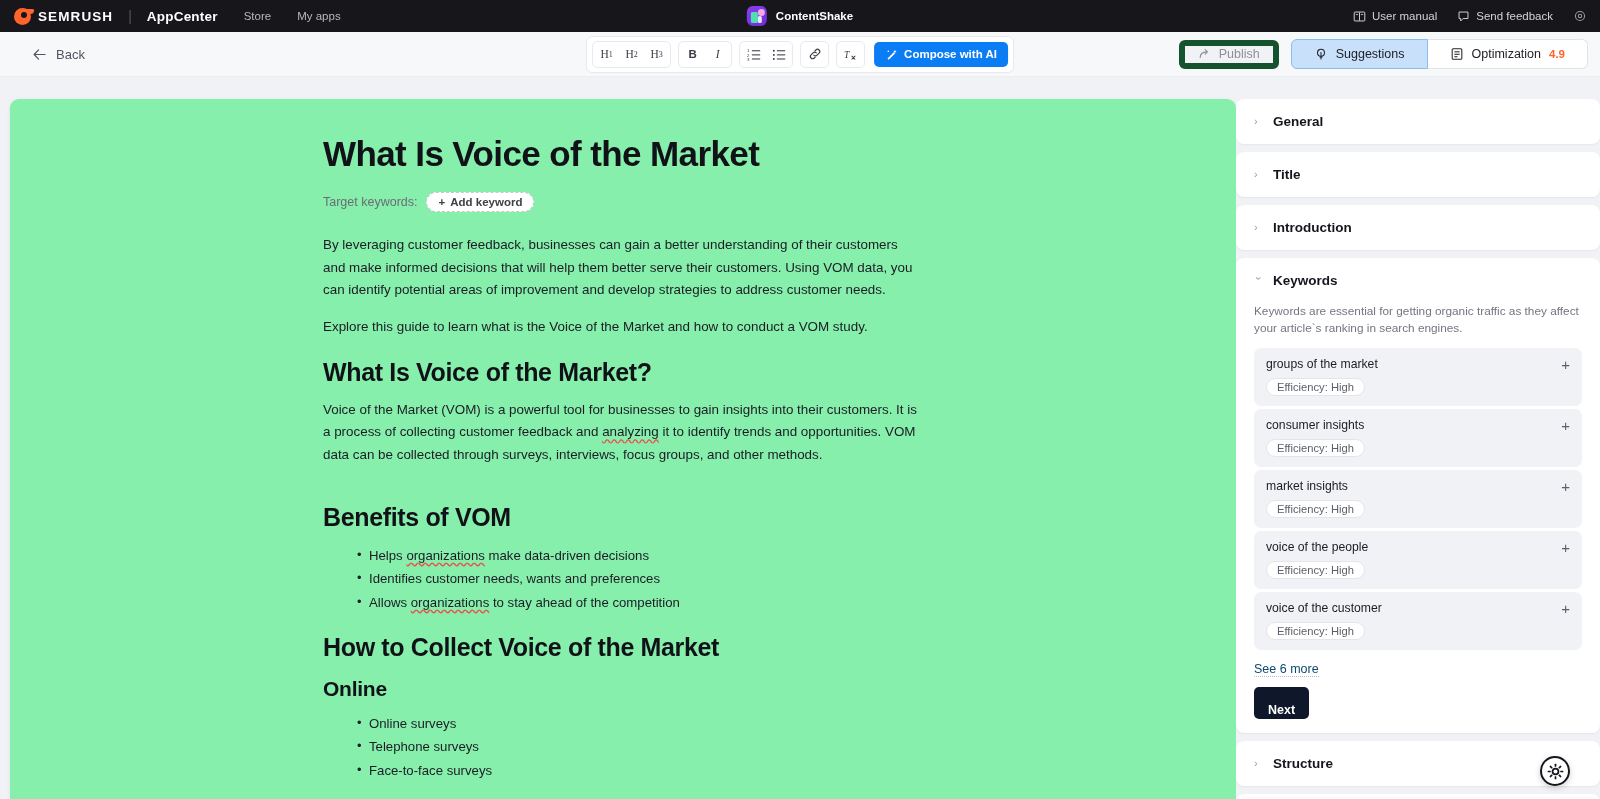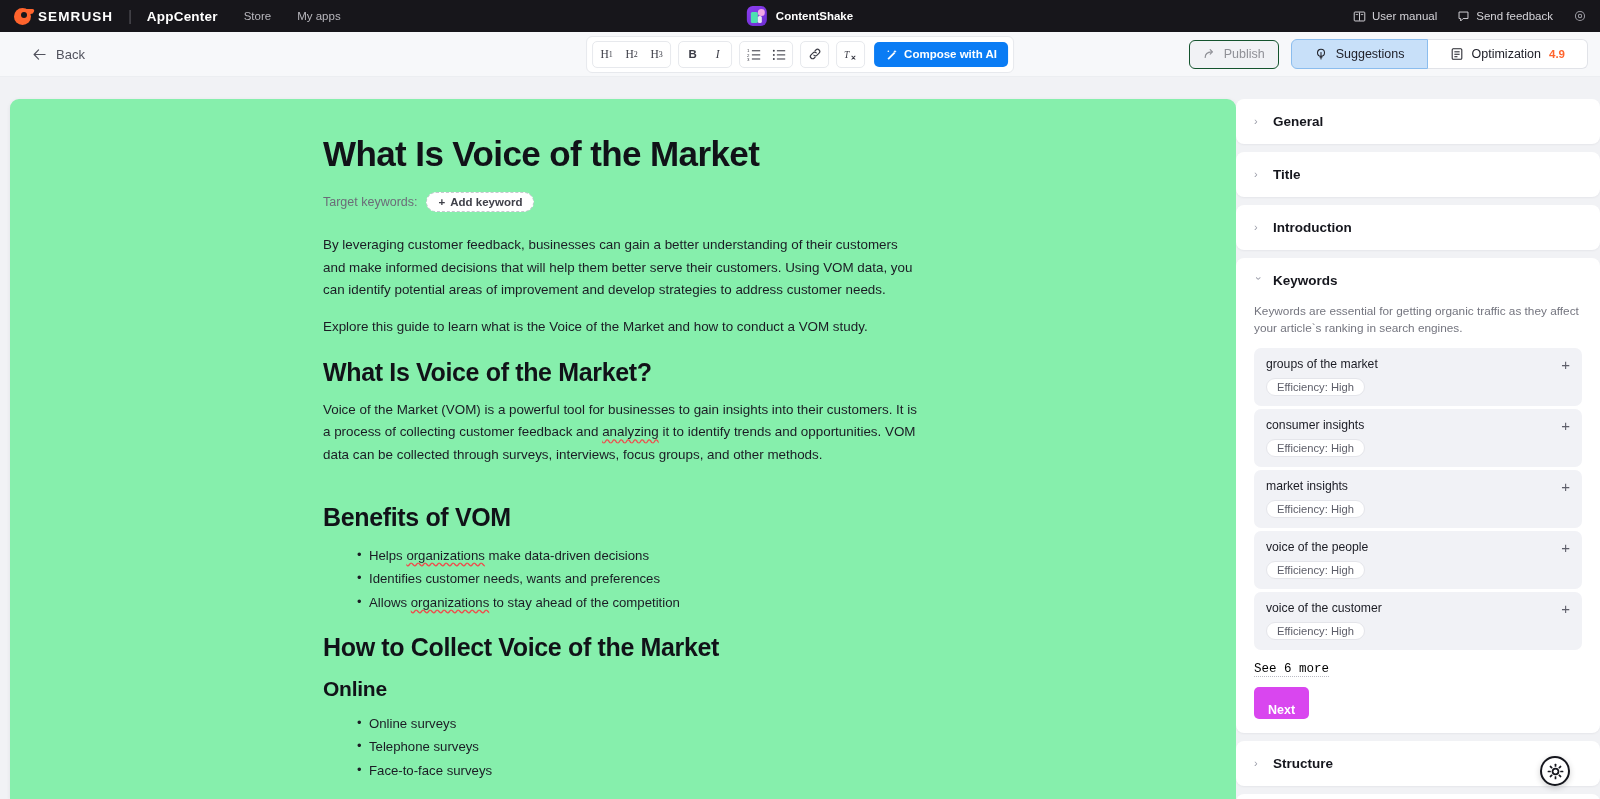--- a/index.html
+++ b/index.html
@@ -109,21 +109,21 @@
     font-size: 11.5px; font-weight: 700; cursor: pointer;
     font-family: "Liberation Sans", sans-serif;
     margin-left: 2px;
   }
   .tb2-right {
     margin-left: auto; display: flex; align-items: center; gap: 0;
     padding-right: 12px;
   }
   .publish-btn {
     display: flex; align-items: center; gap: 7px;
-    background: #f1f2f5; border: 1px solid #14532d; border-radius: 6px;
+    background: #f1f2f5; border: 6px solid #14532d; border-radius: 6px;
     height: 29px; padding: 0 13px; font-size: 12.5px; color: #8f9096;
     cursor: pointer; margin-right: 12px;
   }
   .segmented { display: flex; align-items: stretch; }
   .seg-btn {
     display: flex; align-items: center; gap: 8px;
     height: 30px; padding: 0 22px; font-size: 12.5px; color: #21222b;
     background: #fff; border: 1px solid #e1e3e8; cursor: pointer;
   }
   .seg-btn.active {
@@ -215,25 +215,25 @@
   .kw-card-name { font-size: 12.2px; color: #1b1c24; margin-bottom: 6px; }
   .kw-chip {
     display: inline-block; background: #fff; border: 1px solid #e4e5ea;
     border-radius: 12px; padding: 2px 10px; font-size: 11.2px; color: #5d5e69;
   }
   .kw-plus {
     position: absolute; right: 12px; top: 9px;
     font-size: 15px; color: #5d5e69; cursor: pointer; line-height: 1;
   }
   .see-more {
-    font-size: 12.5px; color: #000000; margin: 9px 0 10px;
-    border-bottom: 1px dotted #b9bac3; display: inline-block; cursor: pointer; font-family: Liberation Mono, monospace;
+    font-size: 12.5px; color: #0c4a6e; margin: 9px 0 10px;
+    border-bottom: 1px dotted #b9bac3; display: inline-block; cursor: pointer;
   }
   .next-btn {
-    background: #d946ef; color: #fff; border: none; border-radius: 5px;
+    background: #0f172a; color: #fff; border: none; border-radius: 5px;
     height: 26px; padding: 16px 14px; font-size: 12.5px; font-weight: 700;
     cursor: pointer; font-family: "Liberation Sans", sans-serif;
     display: block;
   }
   .fab {
     position: absolute; right: 30px; bottom: 13px;
     width: 30px; height: 30px; border-radius: 50%;
     background: #fff; border: 2px solid #15161d;
     display: flex; align-items: center; justify-content: center;
     cursor: pointer; box-shadow: 0 2px 6px rgba(0,0,0,.18);

